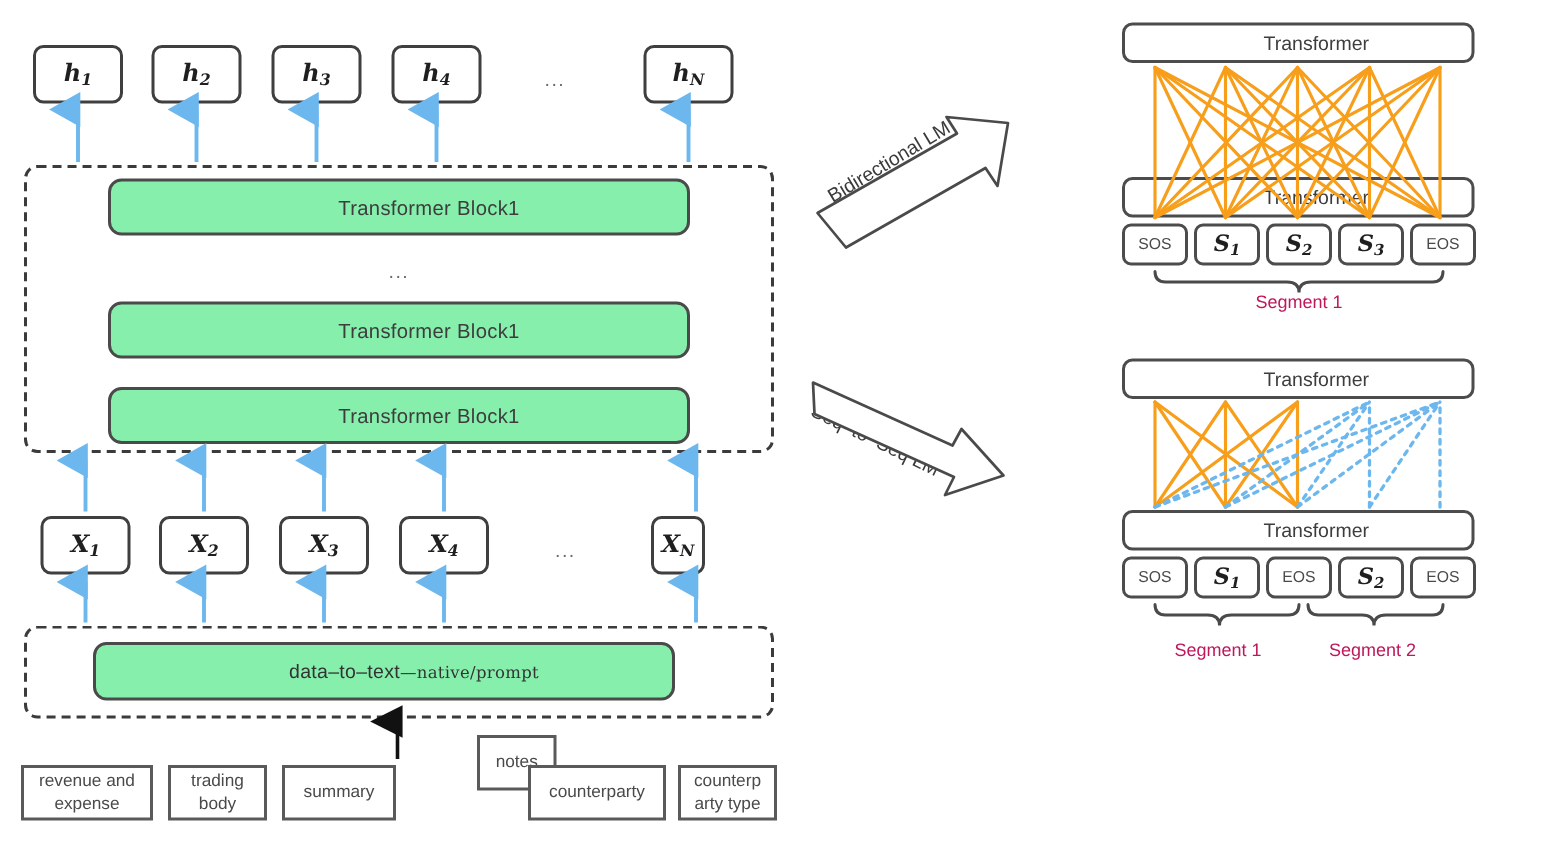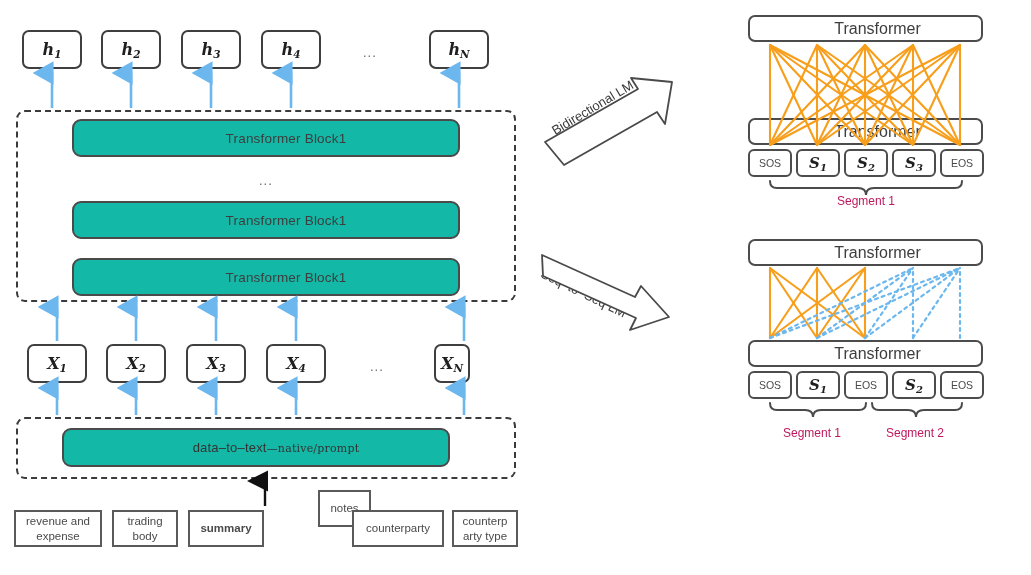--- a/index.html
+++ b/index.html
@@ -42,36 +42,36 @@
     position: absolute;
     border: 2.5px dashed #3b3b3b;
     border-radius: 9px;
     background: transparent;
     box-sizing: border-box;
   }
   .tblock {
     position: absolute;
     border: 2px solid #4a4a4a;
     border-radius: 9px;
-    background: #14b8a6;
+    background: #86efac;
     display: flex; align-items: center; justify-content: center;
     box-sizing: border-box;
     font-size: 13.5px;
     color: #3d3d3d;
     letter-spacing: .2px;
     padding-left: 40px;
   }
   .tbar {
     position: absolute;
     border: 2px solid #4c4c4c;
     border-radius: 7px;
     background: #fff;
     display: flex; align-items: center; justify-content: center;
     box-sizing: border-box;
-    font-size: 16px;
+    font-size: 13px;
     color: #3d3d3d;
     padding-left: 24px;
   }
   .tok {
     position: absolute;
     border: 2px solid #4c4c4c;
     border-radius: 6px;
     background: #fff;
     display: flex; align-items: center; justify-content: center;
     box-sizing: border-box;
@@ -181,21 +181,21 @@
     <span class="math"><span>X</span><sub>N</sub></span>
   </div>
 
   <div class="dashbox" style="left:16px;top:417px;width:500px;height:62px;"></div>
   <div class="tblock" style="left:62px;top:428px;width:388px;height:39px;">
     <span class="dtt"><span>data–to–text</span><span class="sfx">—native/prompt</span></span>
   </div>
 
   <div class="sqbox" style="left:14px;top:510px;width:88px;height:37px;">revenue and expense</div>
   <div class="sqbox" style="left:112px;top:510px;width:66px;height:37px;">trading body</div>
-  <div class="sqbox" style="left:188px;top:510px;width:76px;height:37px;font-weight:bold;">summary</div>
+  <div class="sqbox" style="left:188px;top:510px;width:76px;height:37px;">summary</div>
   <div class="sqbox" style="left:274px;top:490px;width:53px;height:37px;margin-left:44px;">notes</div>
   <div class="sqbox" style="left:352px;top:510px;width:92px;height:37px;">counterparty</div>
   <div class="sqbox" style="left:452px;top:510px;width:66px;height:37px;">counterp arty type</div>
 
   <div class="tbar" style="left:748px;top:15px;width:235px;height:27px;">Transformer</div>
   <div class="tbar" style="left:748px;top:118px;width:235px;height:27px;">Transformer</div>
 
   <div class="tok" style="left:748px;top:149px;width:44px;height:28px;">SOS</div>
   <div class="tok sym" style="left:796px;top:149px;width:44px;height:28px;">
     <span class="math tk"><span>S</span><sub>1</sub></span>

